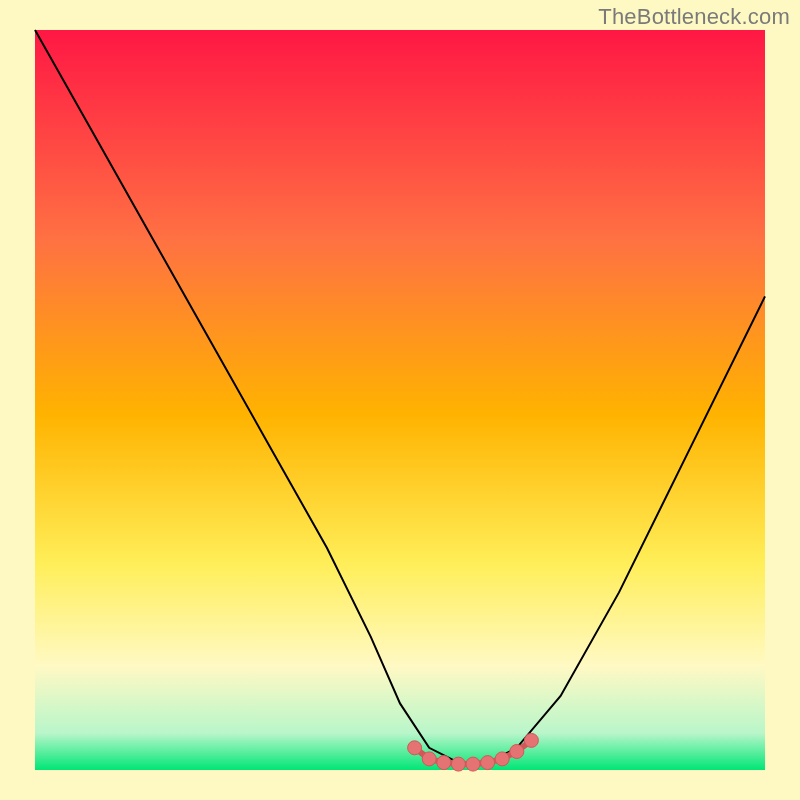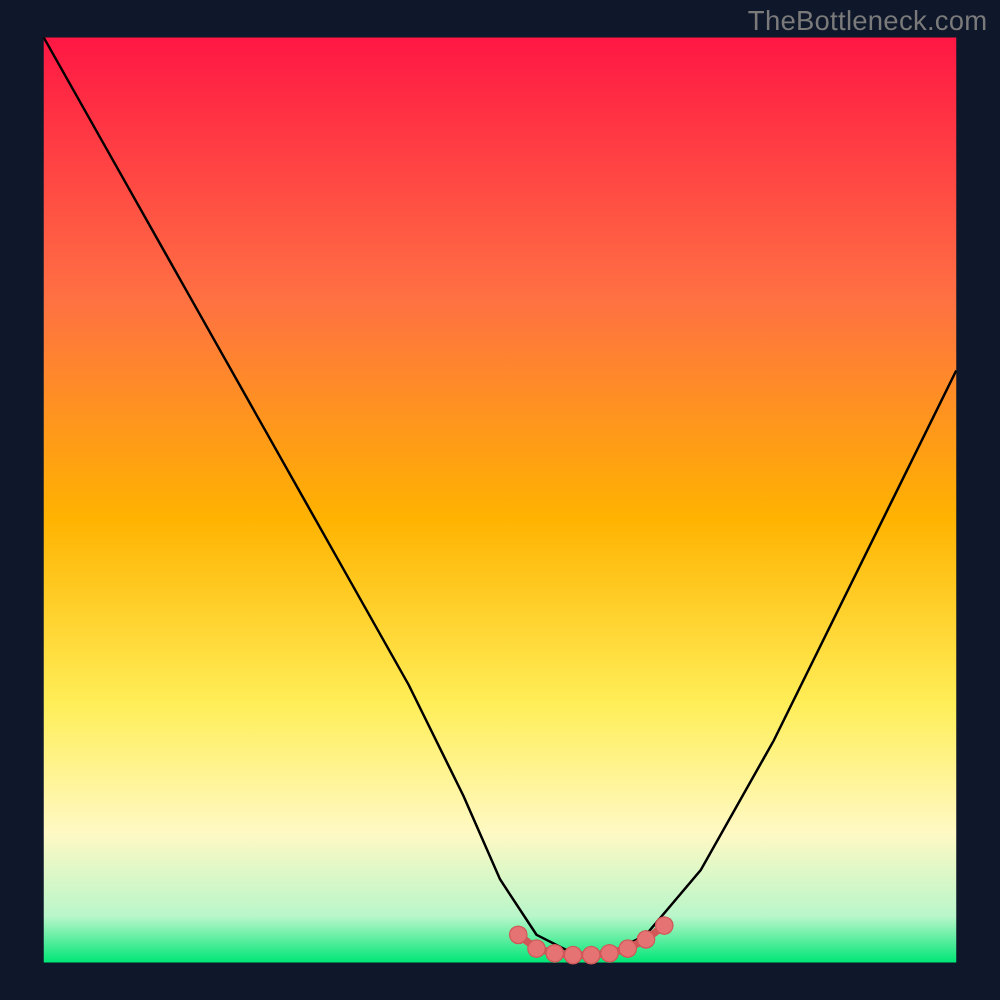--- a/index.html
+++ b/index.html
@@ -8,21 +8,21 @@
     width: 800px;
     height: 800px;
     background: #000;
     overflow: hidden;
     font-family: Arial, Helvetica, sans-serif;
   }
   .frame {
     position: relative;
     width: 800px;
     height: 800px;
-    background: #0f172a;
+    background: #fef9c3;
   }
   .watermark {
     position: absolute;
     top: 4px;
     right: 10px;
     color: #7a7a7a;
     font-size: 22px;
     font-weight: 500;
     letter-spacing: 0.2px;
     z-index: 10;

